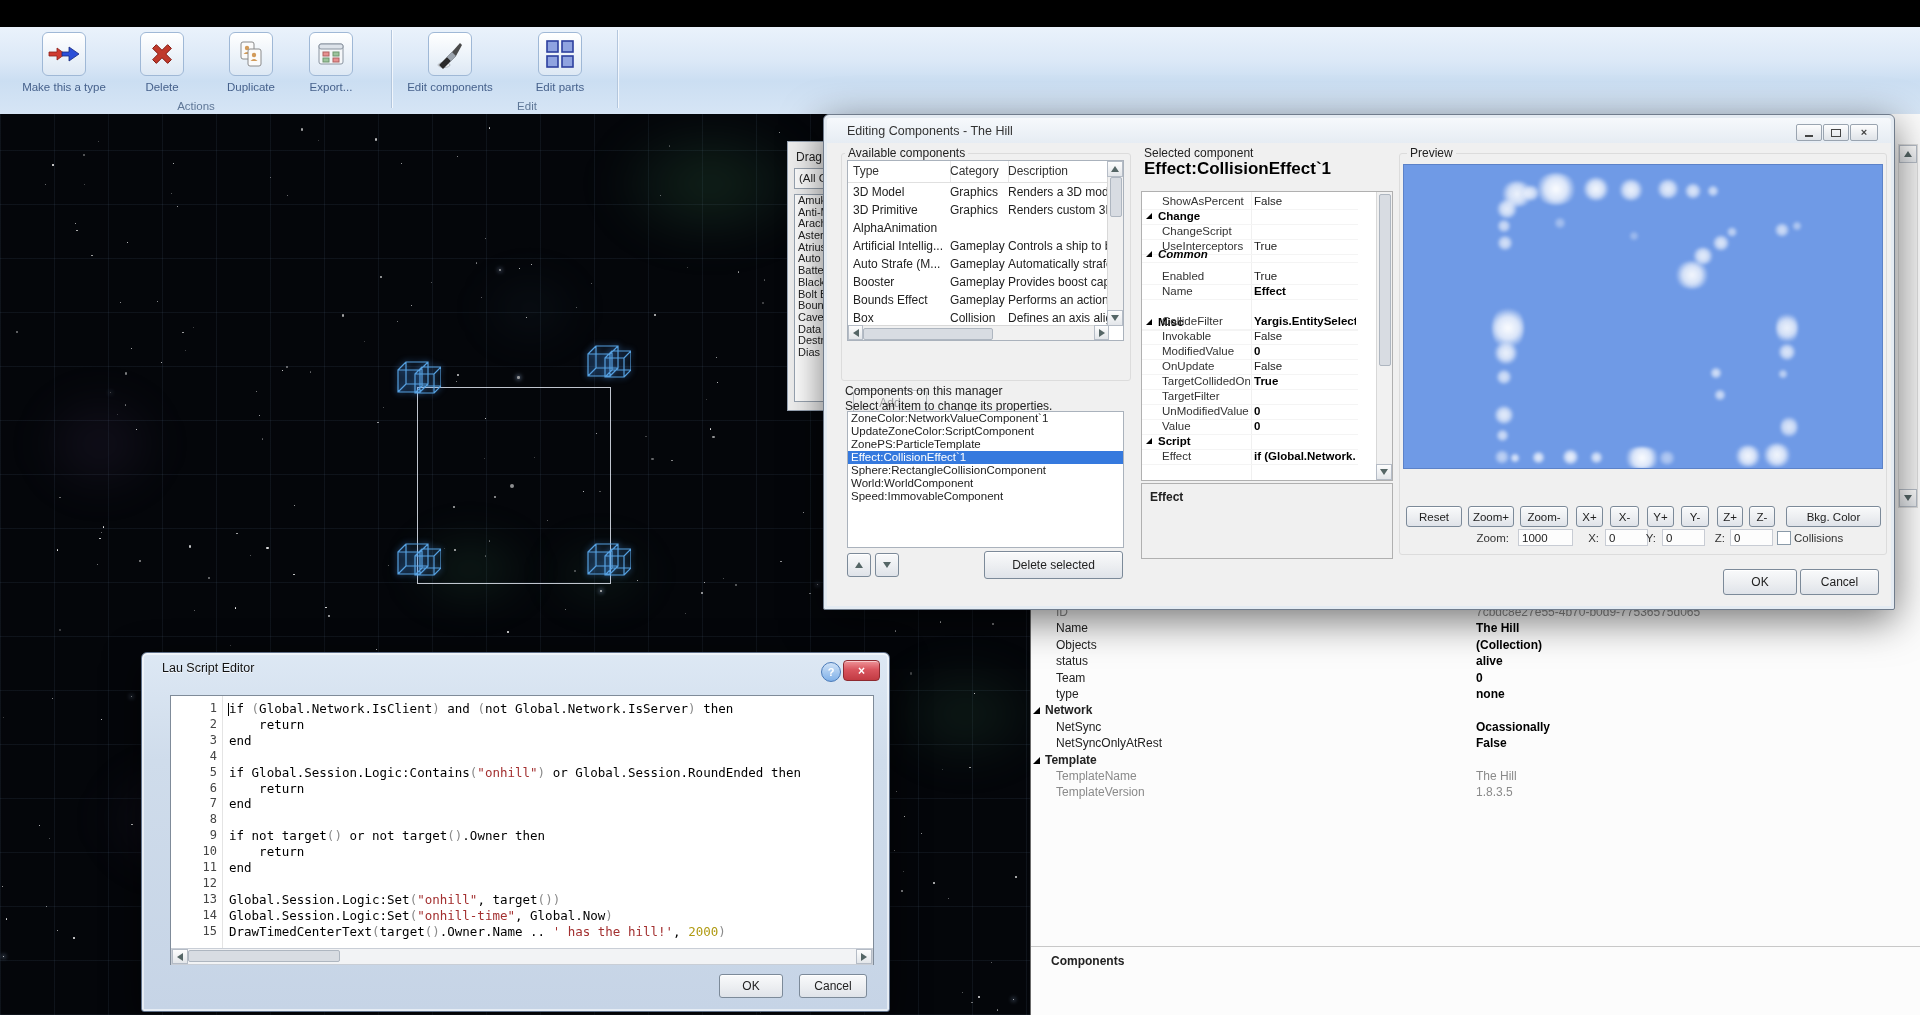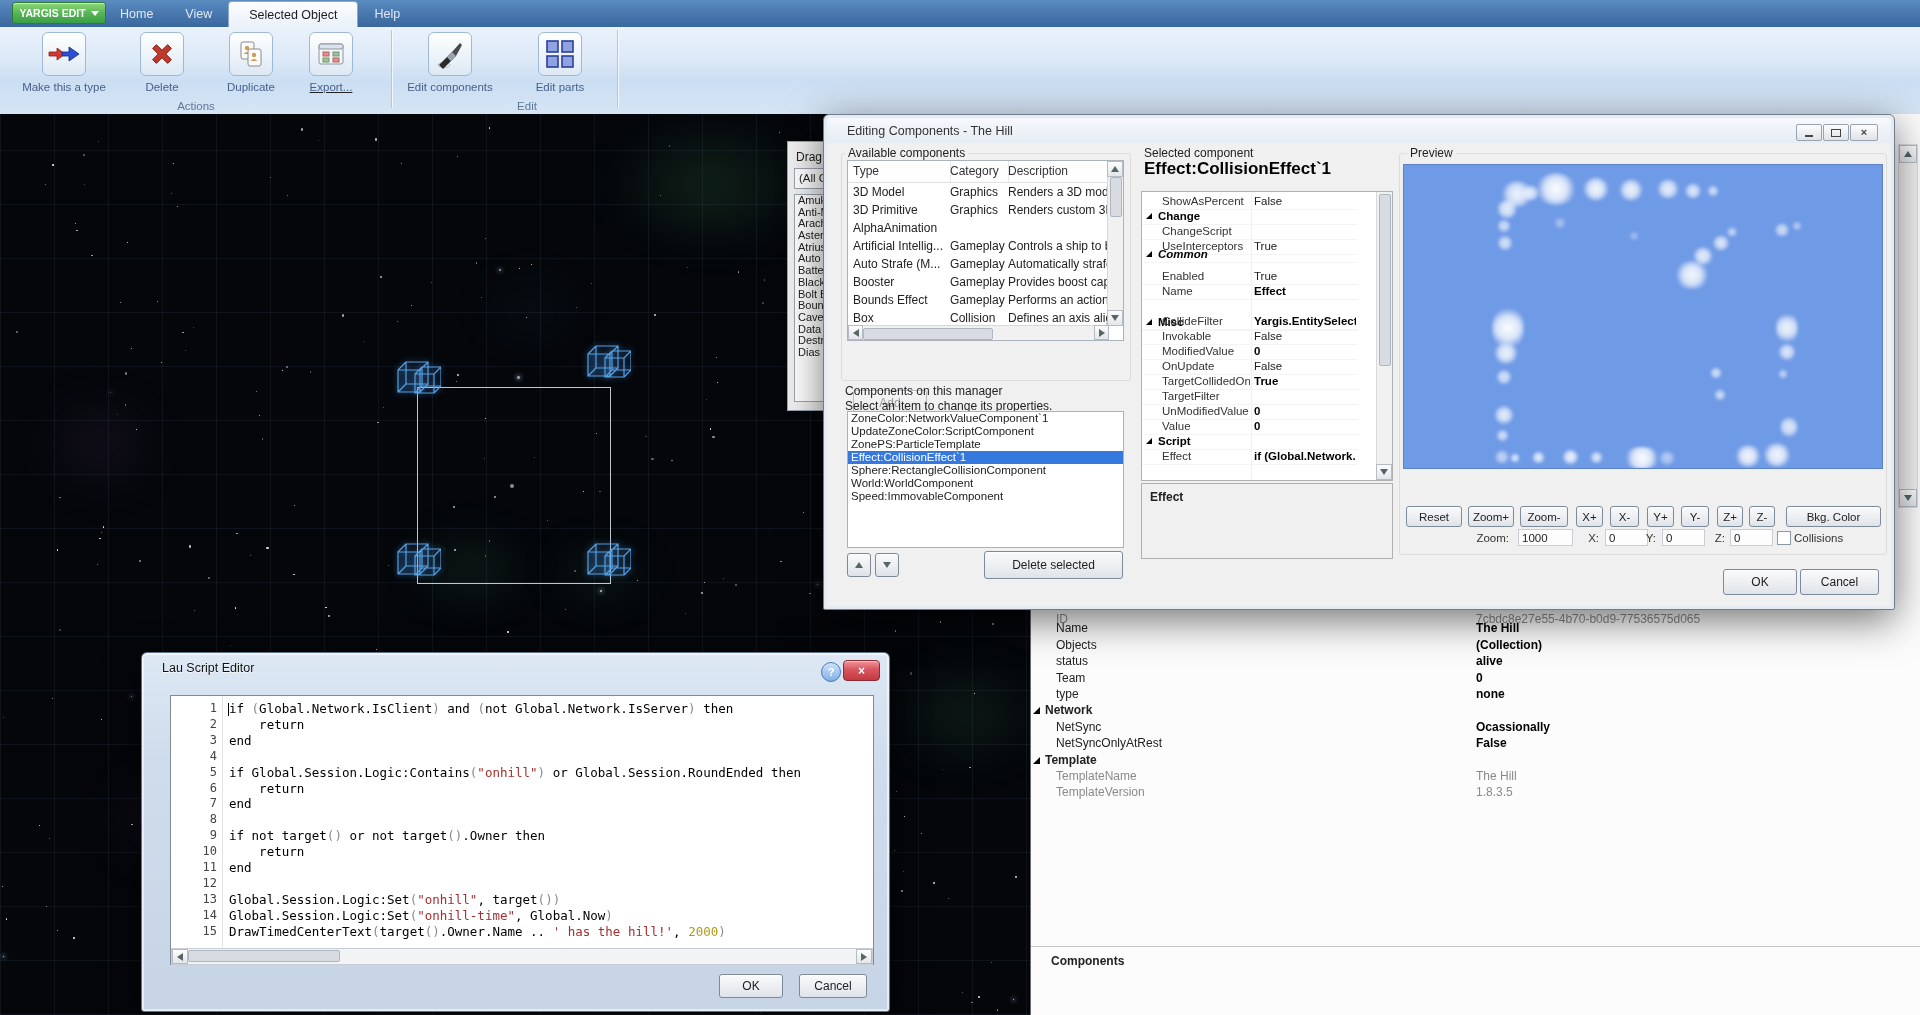--- a/index.html
+++ b/index.html
@@ -156,32 +156,20 @@
   .num{color:#b09a12;}
   .par{color:#8a8a8a;}
   #caret{position:absolute;left:57px;top:7px;width:1px;height:13px;background:#000;}
   #lua-hscroll{left:29px;top:295px;width:700px;height:15px;background:#f2f3f5;border:1px solid #c9ced6;}
 </style>
 </head>
 <body>
 
 <div id="screen">
 
-  <div id="tabstrip" class="abs">
-    <div id="logo-btn" class="abs">
-      <span>YARGIS EDIT</span>
-      <span class="tri-dn-w"></span>
-    </div>
-    <div id="tabs" class="abs">
-        <div class="tab">Home</div>
-        <div class="tab">View</div>
-        <div class="tab active">Selected Object</div>
-        <div class="tab">Help</div>
-      </div>
-  </div>
 
   <div id="ribbon" class="abs">
     <div class="big-btn abs" style="left:16px;width:96px;">
       <div class="icon-frame">
         <svg width="34" height="30" viewBox="0 0 34 30">
           <path d="M2 13 h8 v-4 l8 6 -8 6 v-4 h-8 z" fill="#cf3b30" stroke="#8e1f17" stroke-width="0.8"></path>
           <path d="M15 13 h7 v-5 l10 7 -10 7 v-5 h-7 z" fill="#2b4fd8" stroke="#17287c" stroke-width="0.8"></path>
         </svg>
       </div>
       <div class="blabel">Make this a type</div>
@@ -200,21 +188,21 @@
           <rect x="5" y="3" width="13" height="17" rx="2" fill="#fbfbfb" stroke="#8a8a8a"></rect>
           <circle cx="11" cy="9" r="2.2" fill="#d29b5a"></circle>
             <path d="M7.5 15 q3.5 -4 7 0 z" fill="#d29b5a"></path>
           <rect x="12" y="10" width="13" height="17" rx="2" fill="#fbfbfb" stroke="#8a8a8a"></rect>
           <circle cx="18" cy="16" r="2.2" fill="#d29b5a"></circle>
             <path d="M14.5 22 q3.5 -4 7 0 z" fill="#d29b5a"></path>
         </svg>
       </div>
       <div class="blabel">Duplicate</div>
     </div>
-    <div class="big-btn abs" style="left:298px;width:66px;text-decoration:underline;">
+    <div class="big-btn abs" style="left:298px;width:66px;">
       <div class="icon-frame">
         <svg width="30" height="28" viewBox="0 0 30 28">
           <rect x="3" y="4" width="24" height="20" rx="2" fill="#f5f7f9" stroke="#8a94a0"></rect>
           <rect x="3" y="4" width="24" height="5" rx="2" fill="#dde3ea" stroke="#8a94a0"></rect>
           <rect x="7" y="12" width="6" height="4" fill="#e89090" stroke="#b06060"></rect>
           <rect x="17" y="12" width="6" height="4" fill="#9cc49c" stroke="#6f966f"></rect>
           <rect x="7" y="18" width="6" height="4" fill="#9cc49c" stroke="#6f966f"></rect>
           <rect x="17" y="18" width="6" height="4" fill="#e89090" stroke="#b06060"></rect>
         </svg>
       </div>
@@ -541,21 +529,21 @@
           </svg></div>
         <div class="cube abs" style="left: 583px; top: 420px;"><svg width="48" height="48" viewBox="0 0 48 48">
             <rect x="5" y="18" width="22" height="22" fill="rgba(60,140,230,0.10)"></rect>
             <path d="M5 18h22v22h-22z M13 10h22v22h-22z M5 18l8 -8 M27 18l8 -8 M5 40l8 -8 M27 40l8 -8 M22 22h19v19h-19z M29 15h19v19h-19z M22 22l7 -7 M41 22l7 -7 M22 41l7 -7 M41 41l7 -7" fill="none" stroke="#5aa7e8" stroke-width="1.2" opacity="0.95"></path>
           </svg></div>
       </div>
   </div>
 
   <div id="entity-panel" class="abs">
     <div id="entity-rows">
-        <div class="erow muted" style="top: 490px; margin-top: 7px;">
+        <div class="erow muted" style="top: 490px;">
           <div class="lab">ID</div>
           <div class="val">7cbdc8e27e55-4b70-b0d9-77536575d065</div>
         </div>
         <div class="erow" style="top: 506.4px;">
           <div class="lab">Name</div>
           <div class="val">The Hill</div>
         </div>
         <div class="erow" style="top: 522.8px;">
           <div class="lab">Objects</div>
           <div class="val">(Collection)</div>

